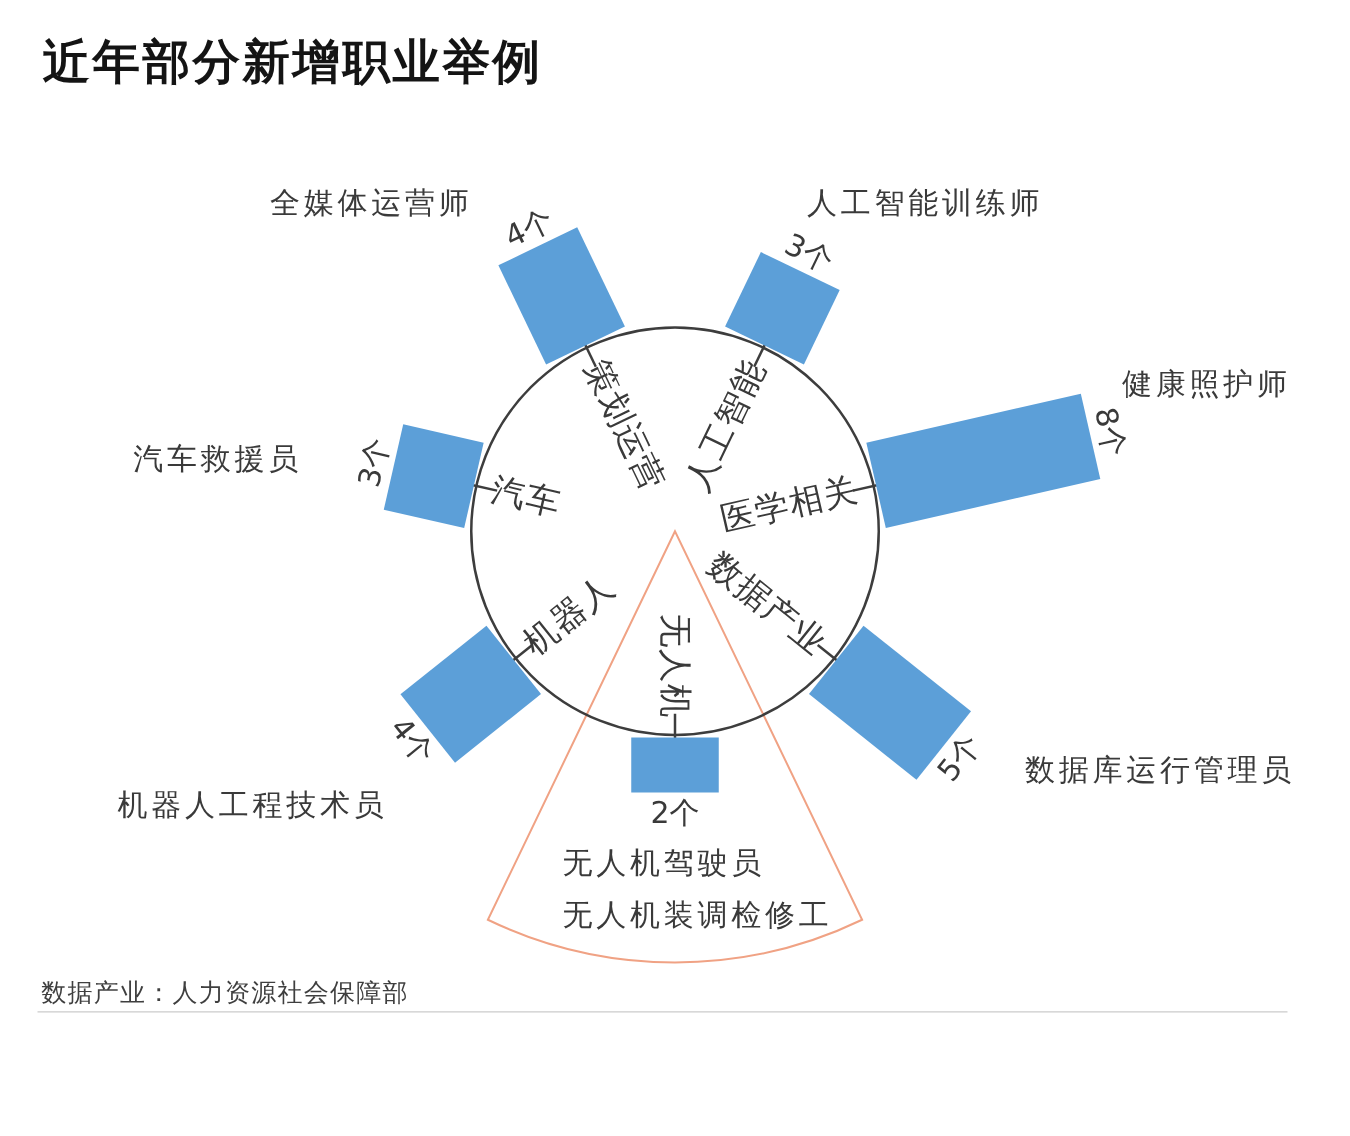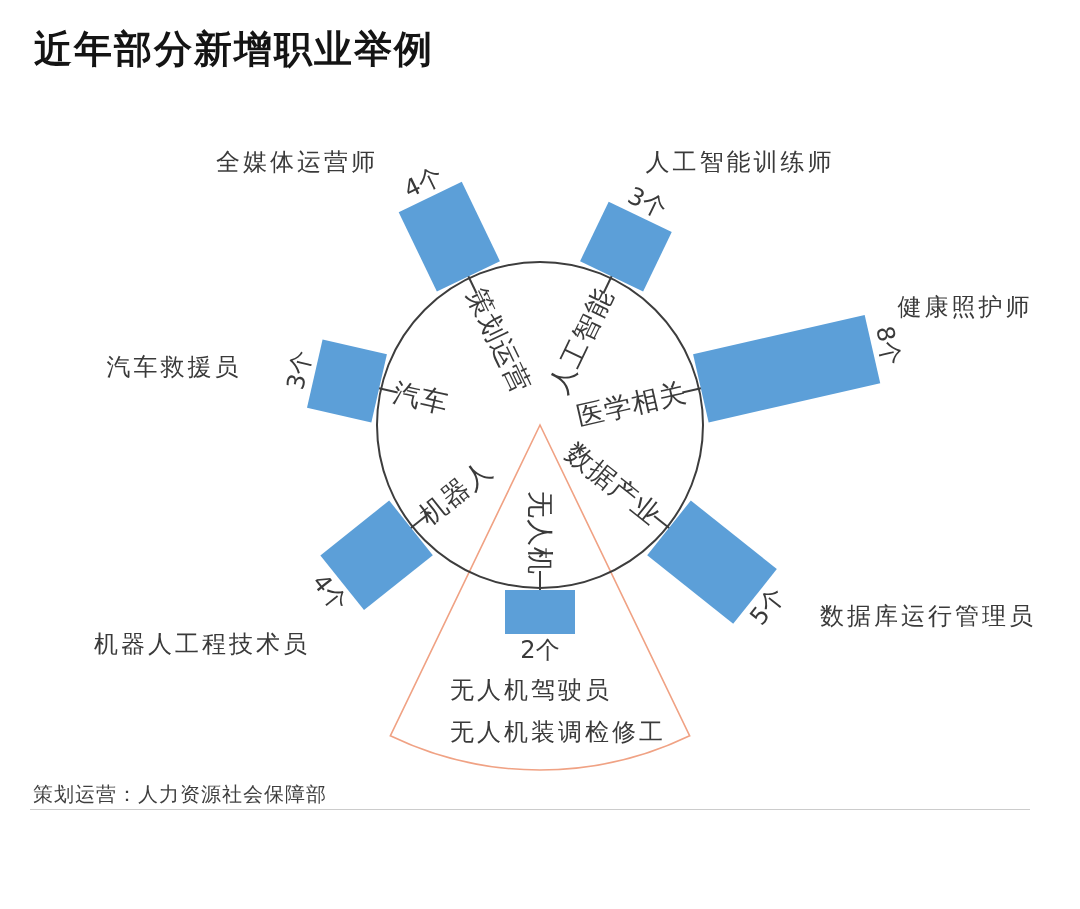--- a/index.html
+++ b/index.html
@@ -70,17 +70,17 @@
       <text x="686.2391868272736" y="391.6218599065529" text-anchor="end" dominant-baseline="central" font-size="27" fill="#3A3A3A" letter-spacing="1" transform="rotate(-12.9 686.2 391.6)">医学相关</text>
       <text x="888.049264648911" y="345.56002657759586" text-anchor="middle" dominant-baseline="central" font-size="24" fill="#3A3A3A" transform="rotate(77.1 888.0 345.6)">8个</text>
       <text x="965" y="315" text-anchor="middle" font-size="24" fill="#3A3A3A" letter-spacing="3">健康照护师</text>
       <line x1="654.1473964403324" y1="516.029511071375" x2="674.4750149845012" y2="532.2402459197021" stroke="#3D3D3D" stroke-width="2"></line>
       <rect x="505" y="150" width="70" height="110" fill="#5C9FD8" transform="rotate(128.57142857142856 540 425)"></rect>
       <text x="657.2747223702045" y="518.52347027881" text-anchor="end" dominant-baseline="central" font-size="27" fill="#3A3A3A" letter-spacing="1" transform="rotate(38.6 657.3 518.5)">数据产业</text>
       <text x="767.5129613981968" y="606.4355323408913" text-anchor="middle" dominant-baseline="central" font-size="24" fill="#3A3A3A" transform="rotate(-51.4 767.5 606.4)">5个</text>
       <text x="928" y="624" text-anchor="middle" font-size="24" fill="#3A3A3A" letter-spacing="3">数据库运行管理员</text>
     </svg>
 
-  <div id="source-line">策划运营：人力资源社会保障部</div>
+  <div id="source-line">数据产业：人力资源社会保障部</div>
   <div id="divider"></div>
 
 
 </div>
 
 </body></html>

